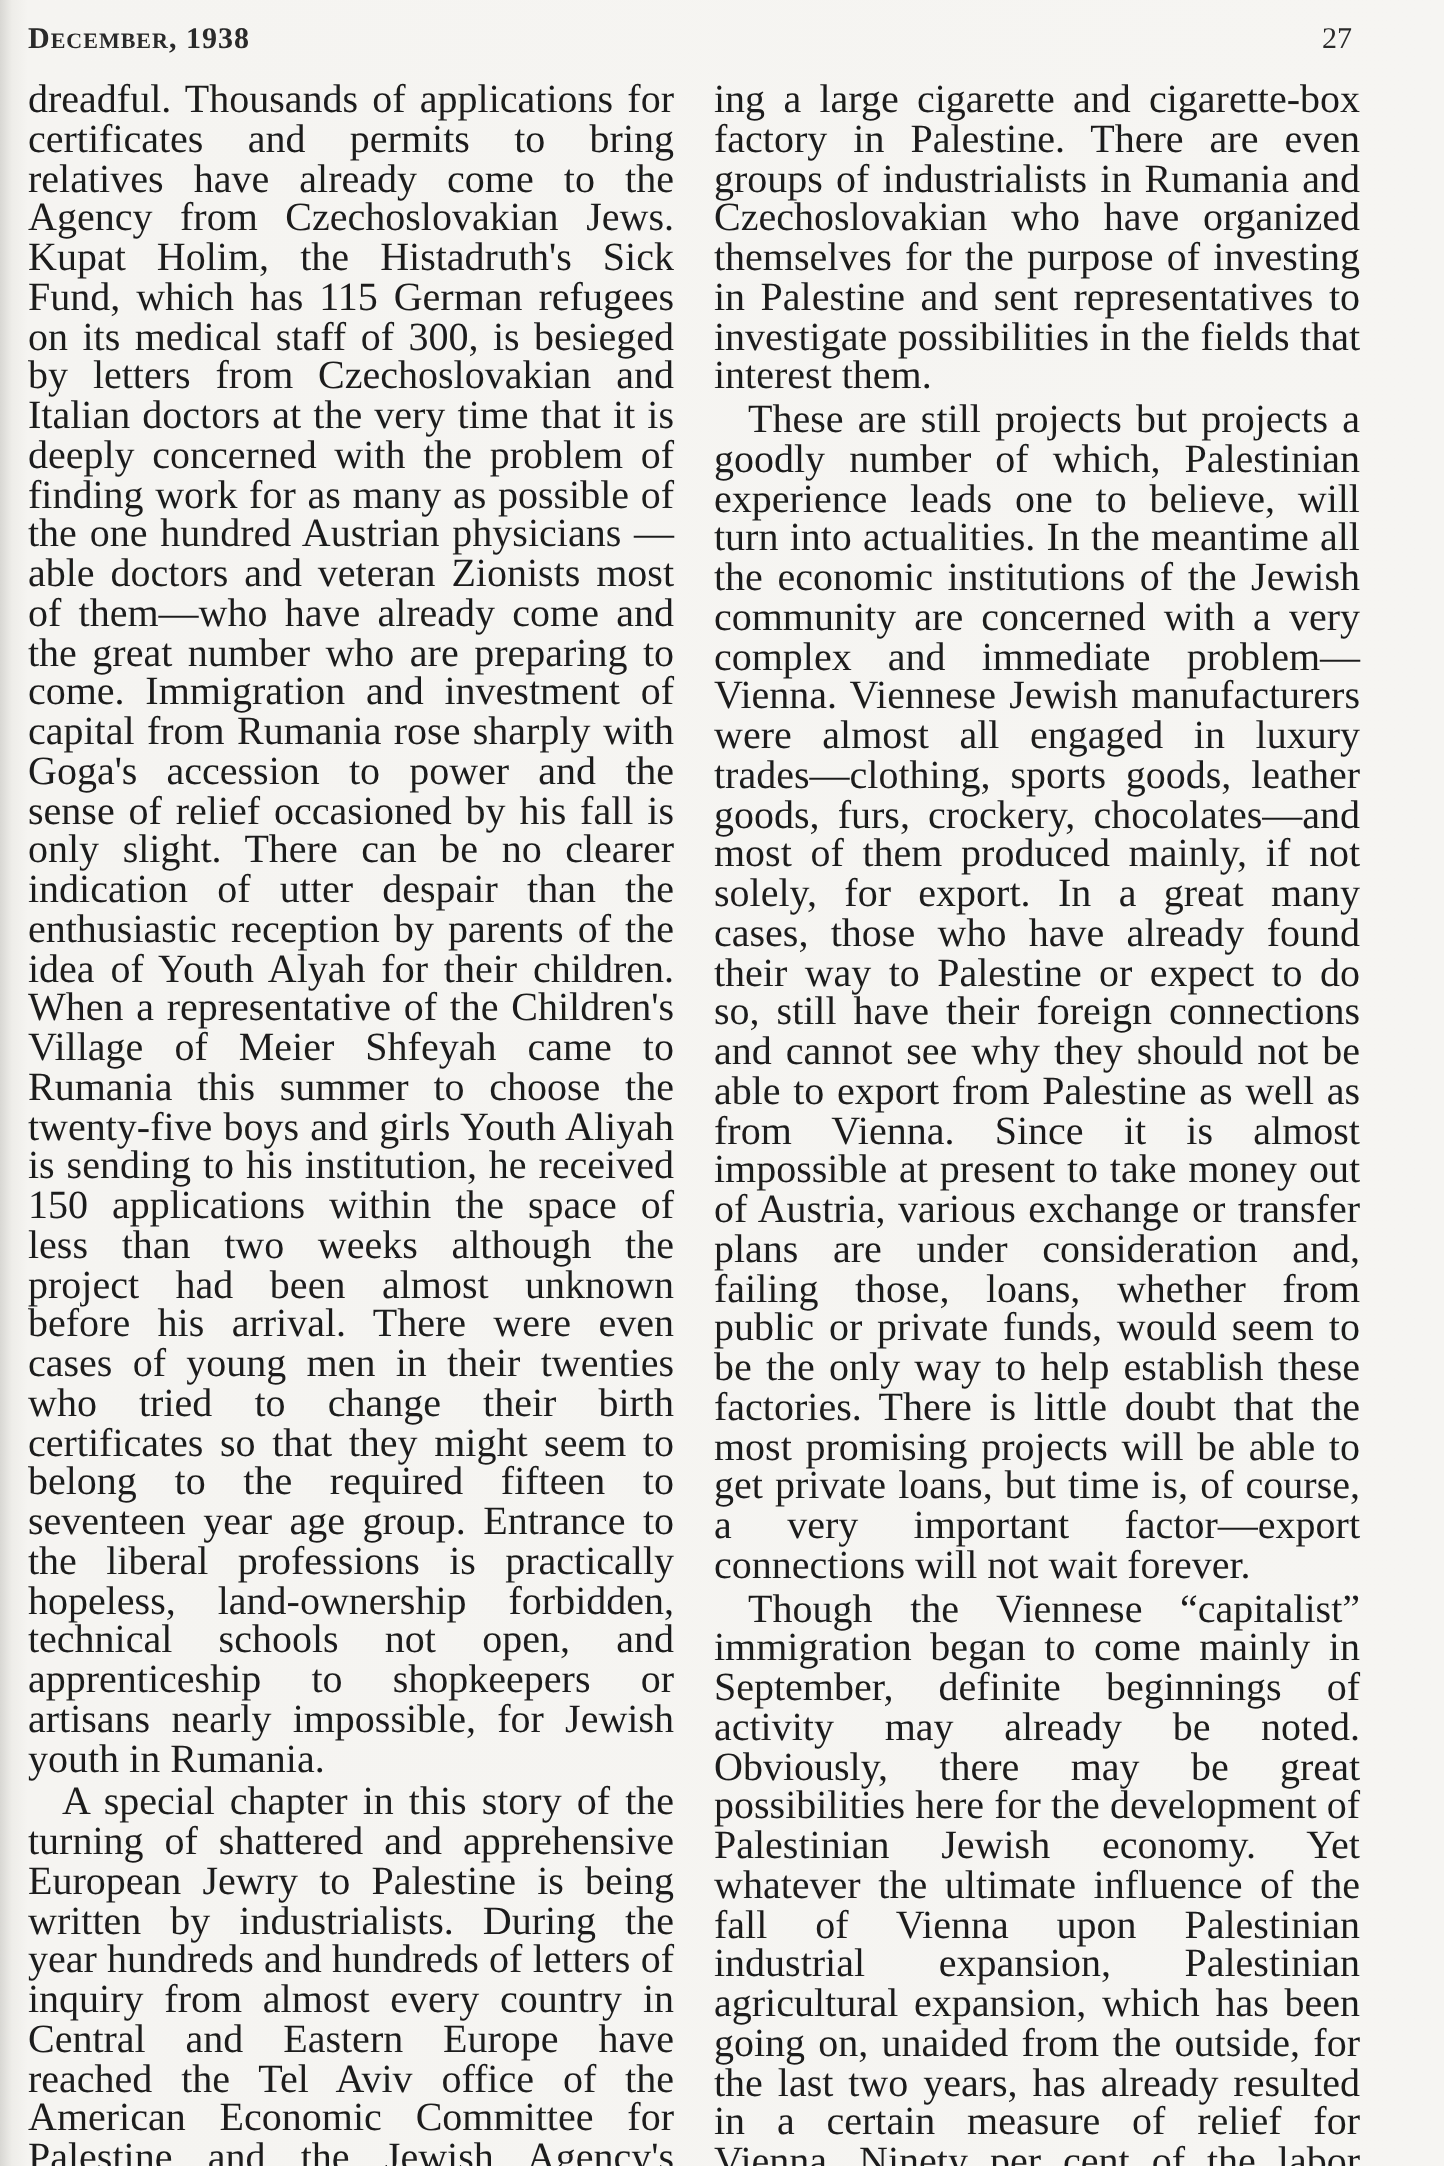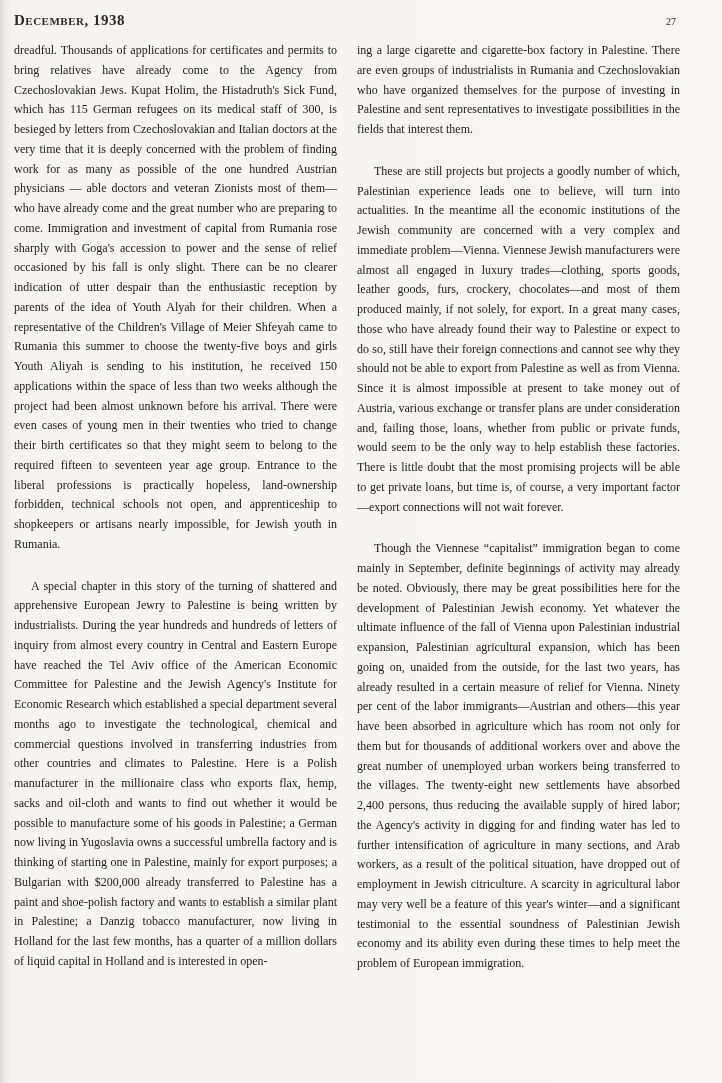--- a/index.html
+++ b/index.html
@@ -15,31 +15,31 @@
     background: linear-gradient(to right, #d8d7d3 0px, #eeede9 6px, #f5f4f1 14px, #f6f5f2 100%);
   }
   .header {
     position: absolute; top: 12px; left: 14px; right: 46px; height: 24px;
     display: flex; justify-content: space-between; align-items: baseline;
   }
   .running-head {
     font-size: 15px; font-weight: bold; font-variant: small-caps; letter-spacing: 0.5px;
     color: #2a2a2a;
   }
-  .page-number { font-size: 10px; font-weight: normal; color: #2a2a2a; }
+  .page-number { font-size: 15px; font-weight: normal; color: #2a2a2a; }
   .columns {
     position: absolute; top: 41px; left: 14px; width: 666px;
     display: flex; justify-content: space-between;
   }
   .column { width: 323px; }
   .column p {
-    margin: 0; font-size: 12px; line-height: 19.75px;
+    margin: 0; font-size: 20px; line-height: 19.75px;
     text-align: justify; hyphens: manual;
   }
-  .column p.indent { text-indent: 17px; margin-top: 22px; }
+  .column p.indent { text-indent: 17px; margin-top: 2px; }
   .column p.cont { text-indent: 0; }
 </style>
 </head>
 <body>
 
 <div class="page">
   <div class="header">
     <span class="running-head">December, 1938</span>
     <span class="page-number">27</span>
   </div>

